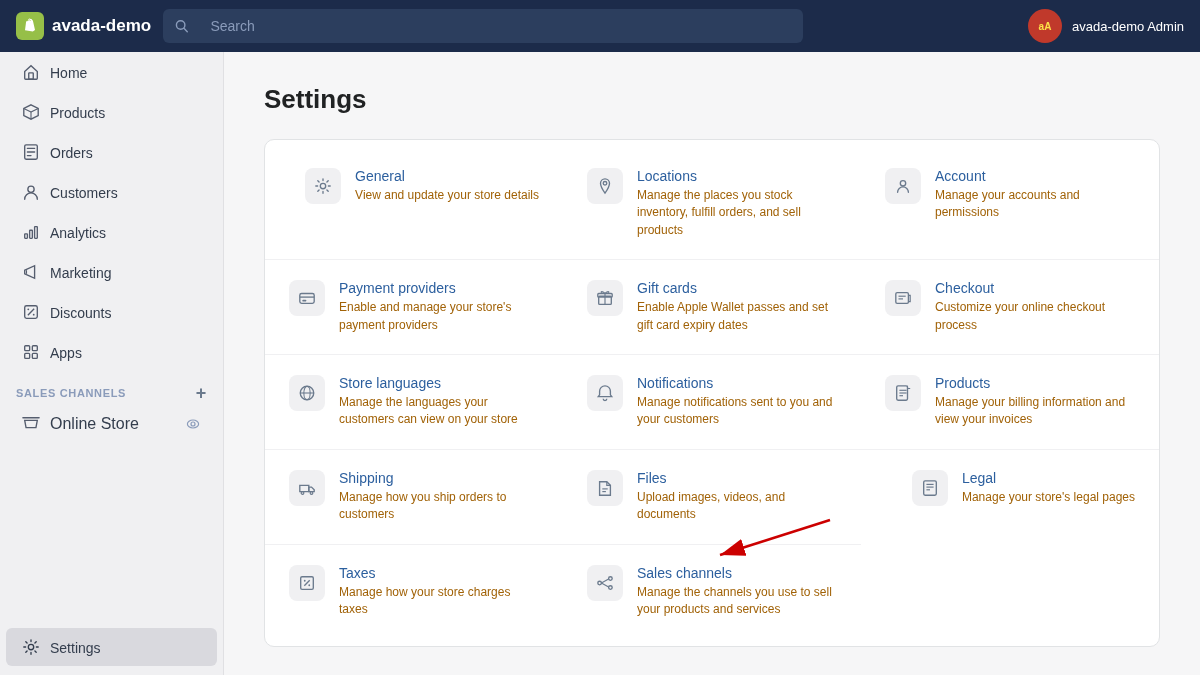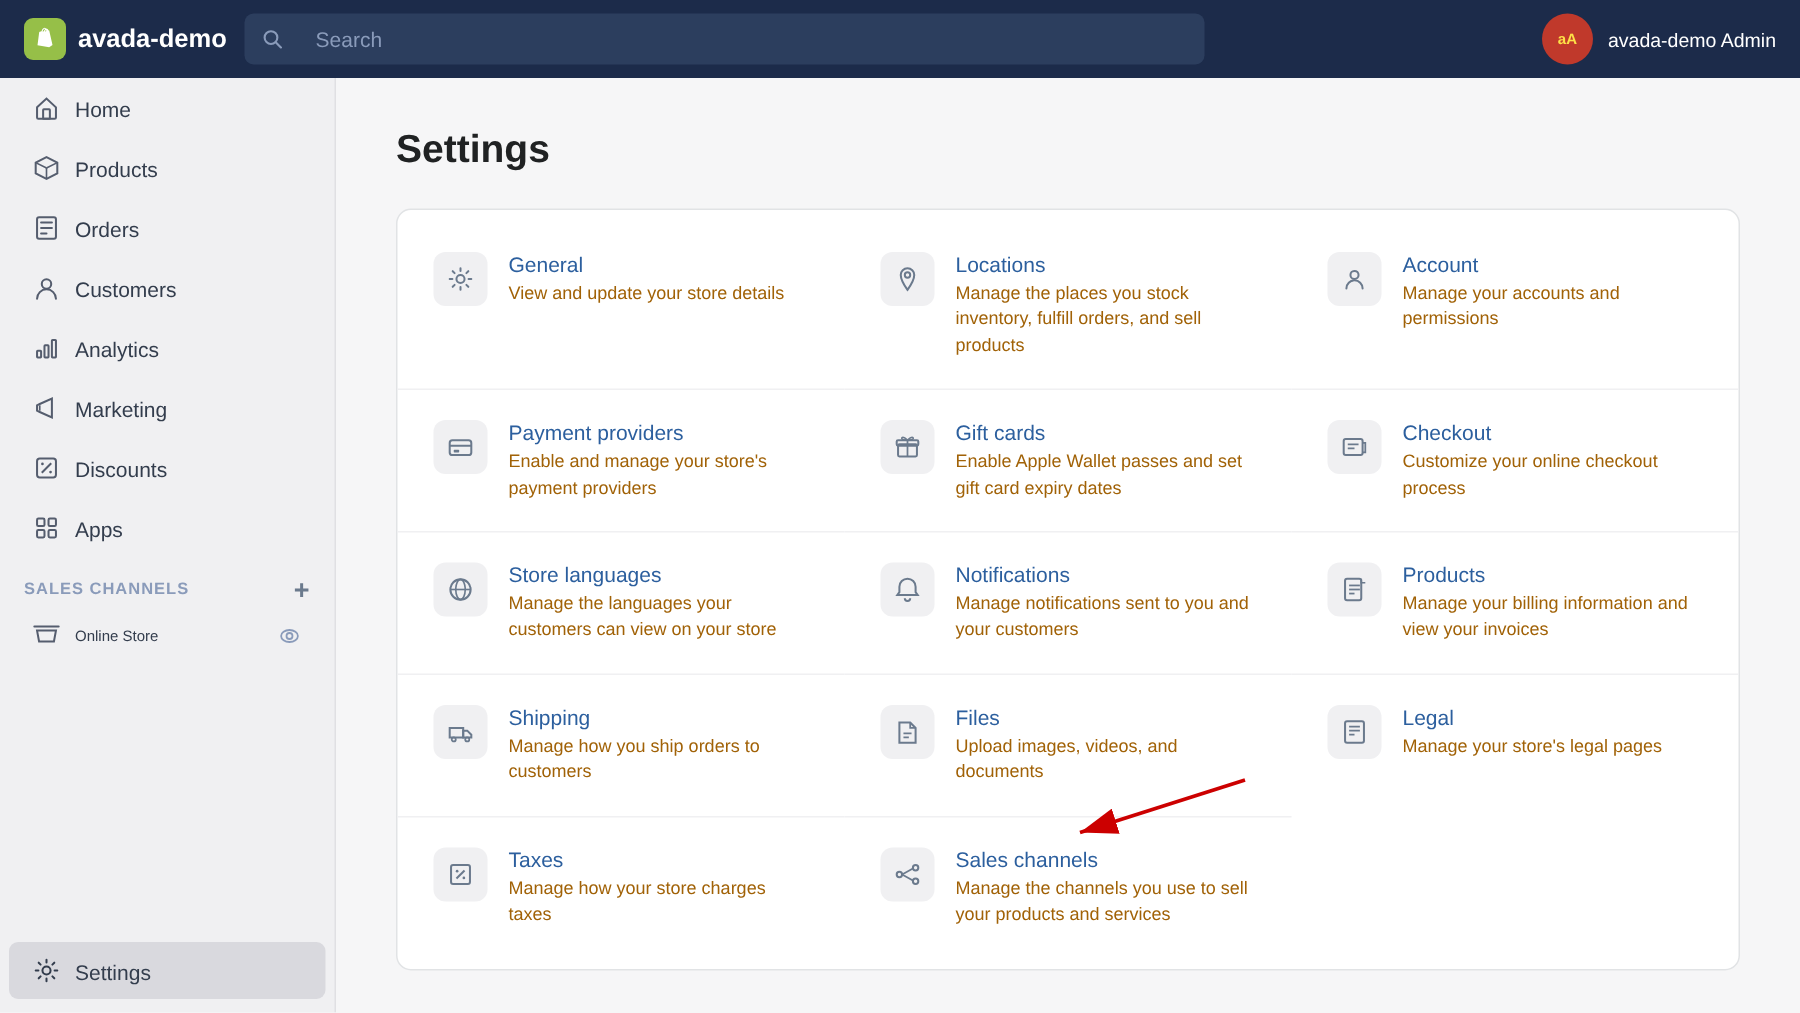--- a/index.html
+++ b/index.html
@@ -121,21 +121,21 @@
       color: #6b7a8d;
       font-size: 18px;
       line-height: 1;
     }
     .sidebar-sub-item {
       display: flex;
       align-items: center;
       justify-content: space-between;
       padding: 8px 16px;
       color: #333d4d;
-      font-size: 10px;
+      font-size: 16px;
       cursor: pointer;
       border-radius: 6px;
       margin: 1px 6px;
     }
 
     
     .content {
       flex: 1;
       overflow-y: auto;
       padding: 32px 40px;
@@ -158,20 +158,21 @@
       grid-template-columns: repeat(3, 1fr);
     }
     .settings-item {
       display: flex;
       align-items: flex-start;
       gap: 14px;
       padding: 20px 24px;
       cursor: pointer;
       border-bottom: 1px solid #f0f0f2;
       position: relative;
+      justify-content: flex-end;
     }
     
     .settings-item:nth-last-child(-n+3) { border-bottom: none; }
     
 
     .settings-icon-wrap {
       width: 36px; height: 36px;
       background: #f0f0f2;
       border-radius: 8px;
       display: flex; align-items: center; justify-content: center;

